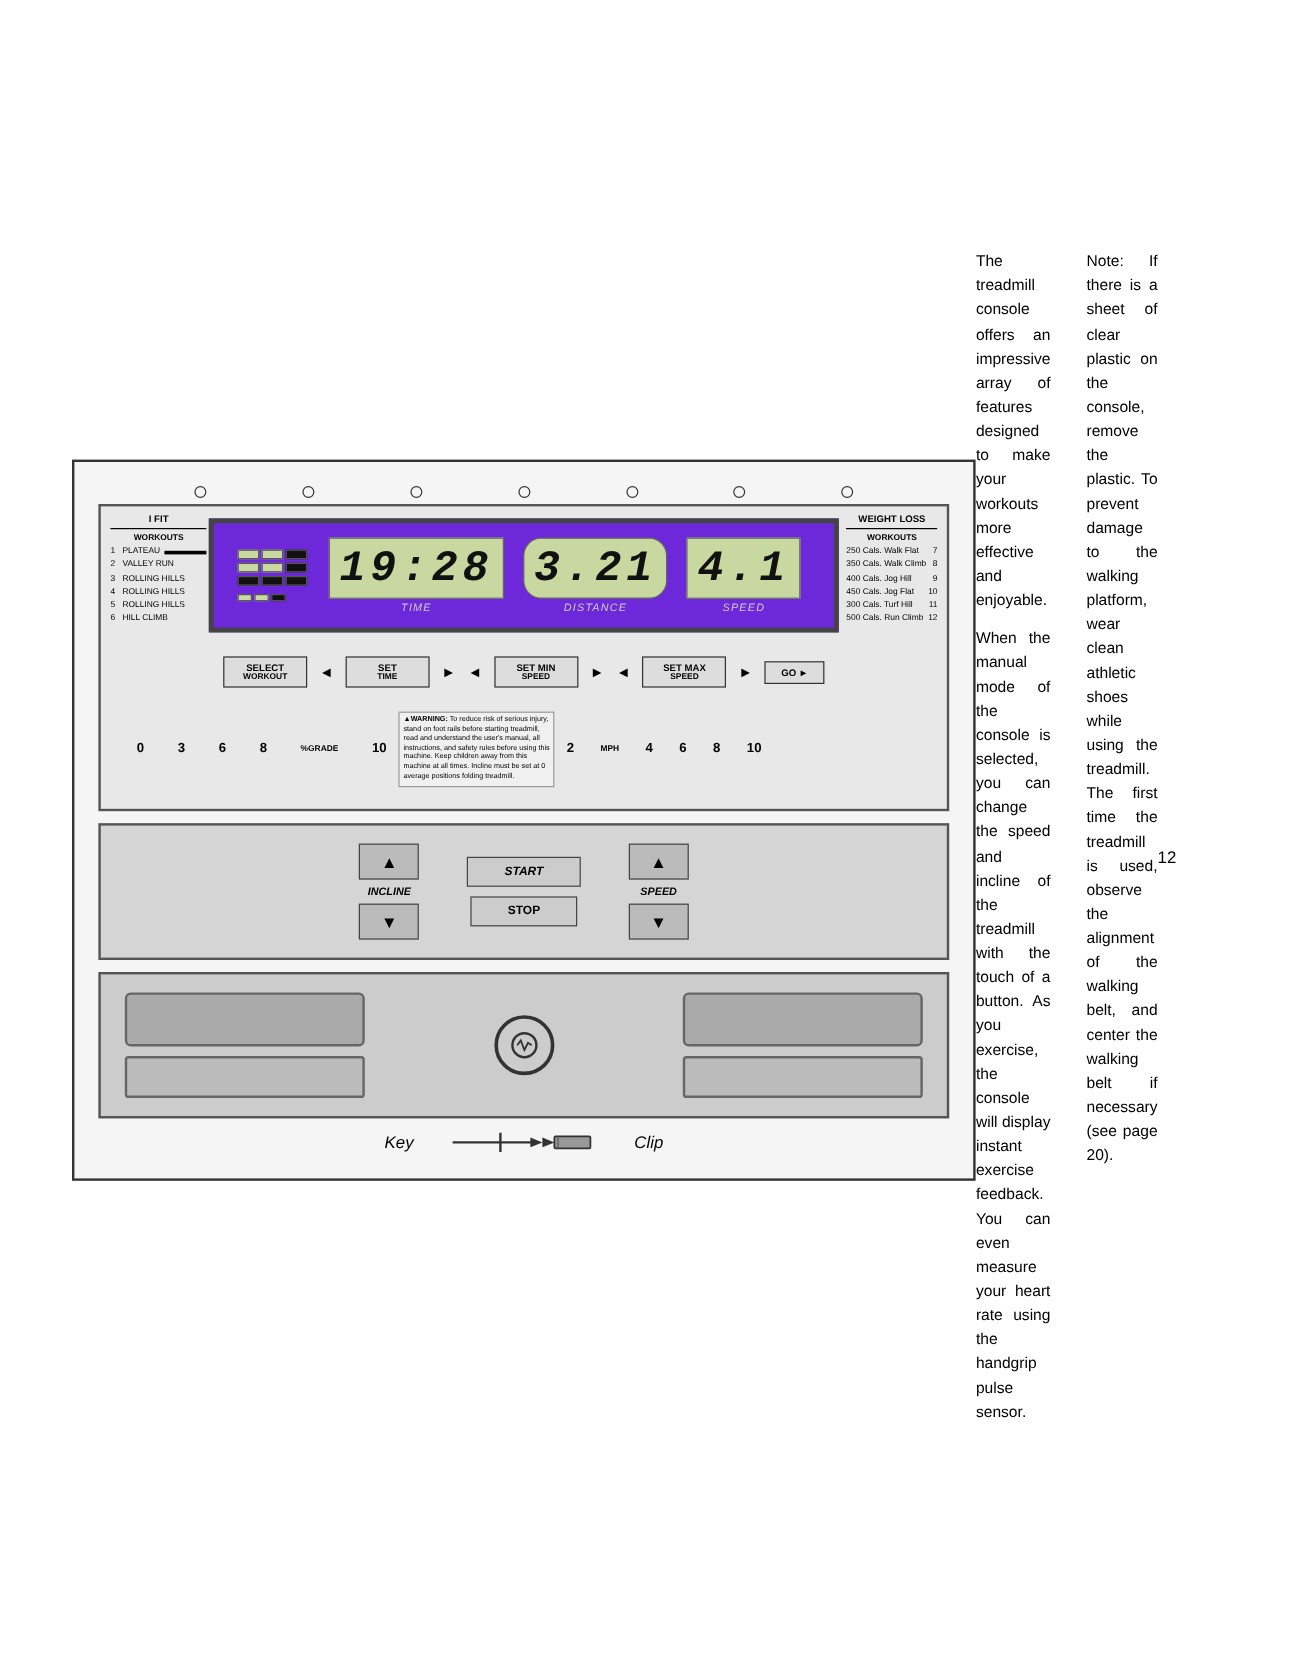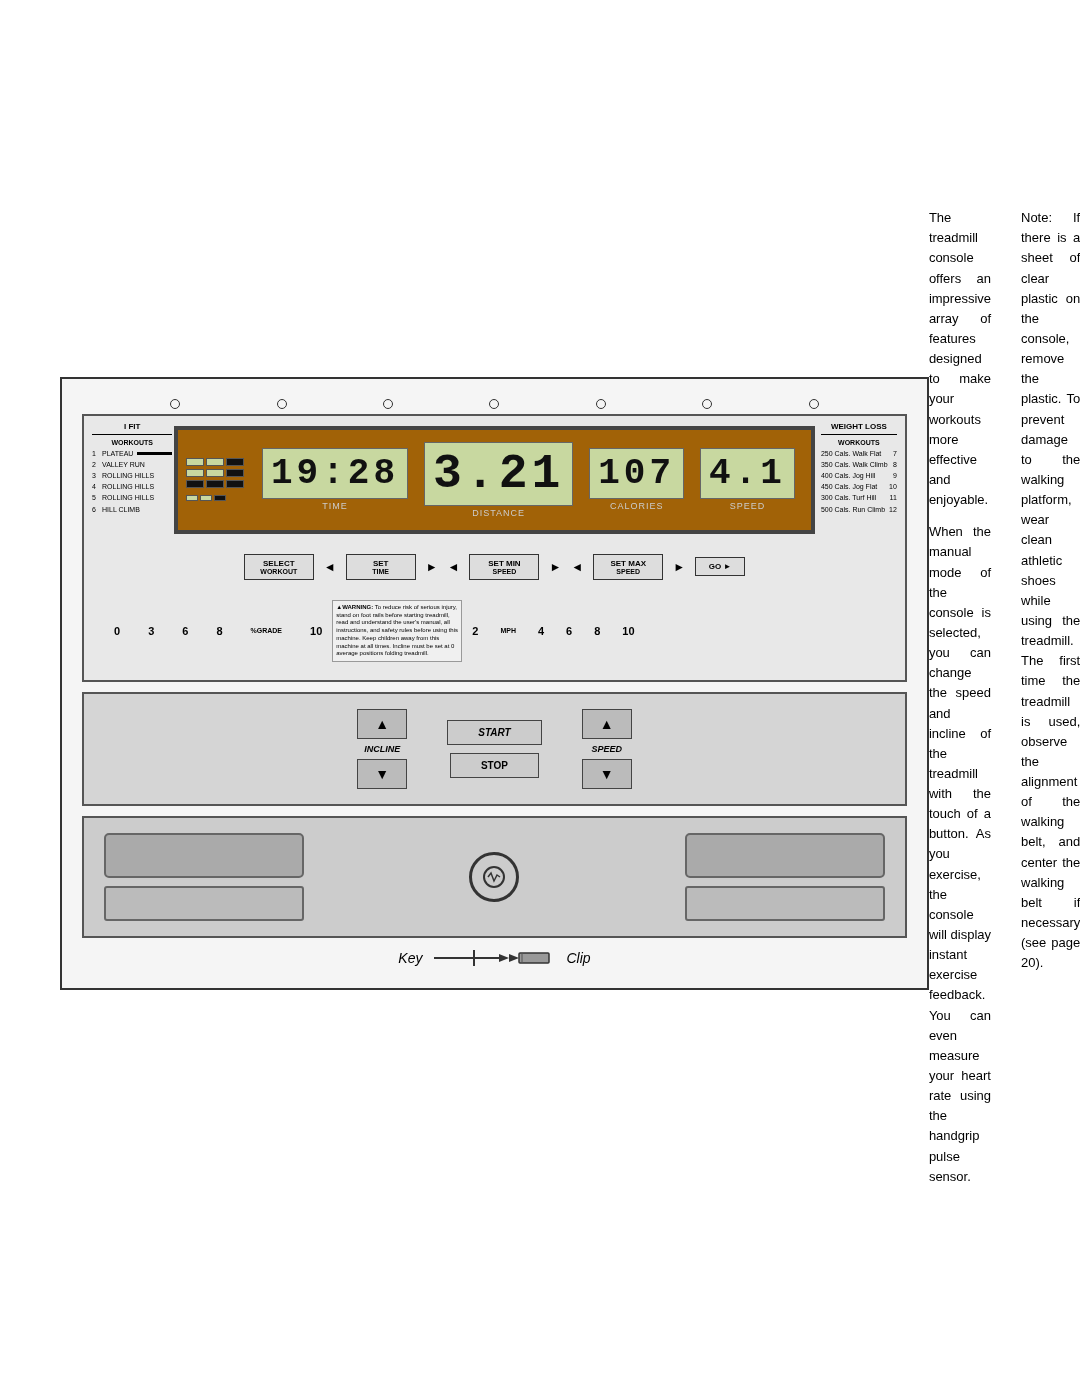--- a/index.html
+++ b/index.html
@@ -53,22 +53,23 @@
       min-width: 80px;
       text-align: center;
     }
 
     .segment-display.time {
       font-size: 36px;
       min-width: 100px;
     }
 
     .segment-display.distance {
-      font-size: 48px;
+      font-size: 36px;
       min-width: 70px;
+      border-radius: 15px;
     }
 
     .segment-display.calories {
       font-size: 36px;
       min-width: 70px;
     }
 
     .segment-display.speed {
       font-size: 36px;
       min-width: 60px;
@@ -309,21 +310,21 @@
     .left-grips, .right-grips {
       display: flex;
       flex-direction: column;
       gap: 3px;
     }
 
     .key-clip-row {
       display: flex;
       align-items: center;
       justify-content: center;
-      gap: 12px;
+      gap: 32px;
       margin-top: 10px;
       position: relative;
     }
 
     .key-label {
       font-size: 14px;
       font-style: italic;
     }
 
     .clip-label {
@@ -391,24 +392,25 @@
       display: flex;
       justify-content: space-around;
       margin-bottom: 5px;
       padding: 0 40px;
     }
 
     .display-area {
       display: flex;
       align-items: center;
       justify-content: center;
-      background: #a16207;
+      background: #6d28d9;
       border: 4px solid #444;
-      padding: 12px 8px;
+      padding: 12px 20px;
       margin: 0 80px;
+      font-style: italic;
     }
 
     .grade-row {
       display: flex;
       align-items: center;
       margin: 8px 20px;
       gap: 10px;
     }
 
     .grade-nums {
@@ -533,24 +535,20 @@
         <div class="display-group">
           <div class="segment-display time">19:28</div>
           <div class="display-label">TIME</div>
         </div>
 
         <div class="display-group">
           <div class="segment-display distance">3.21</div>
           <div class="display-label">DISTANCE</div>
         </div>
 
-        <div class="display-group">
-          <div class="segment-display calories">107</div>
-          <div class="display-label">CALORIES</div>
-        </div>
 
         <div class="display-group">
           <div class="segment-display speed">4.1</div>
           <div class="display-label">SPEED</div>
         </div>
       </div>
 
       <div class="control-row">
         <div class="ctrl-btn">
           <span>SELECT</span>

